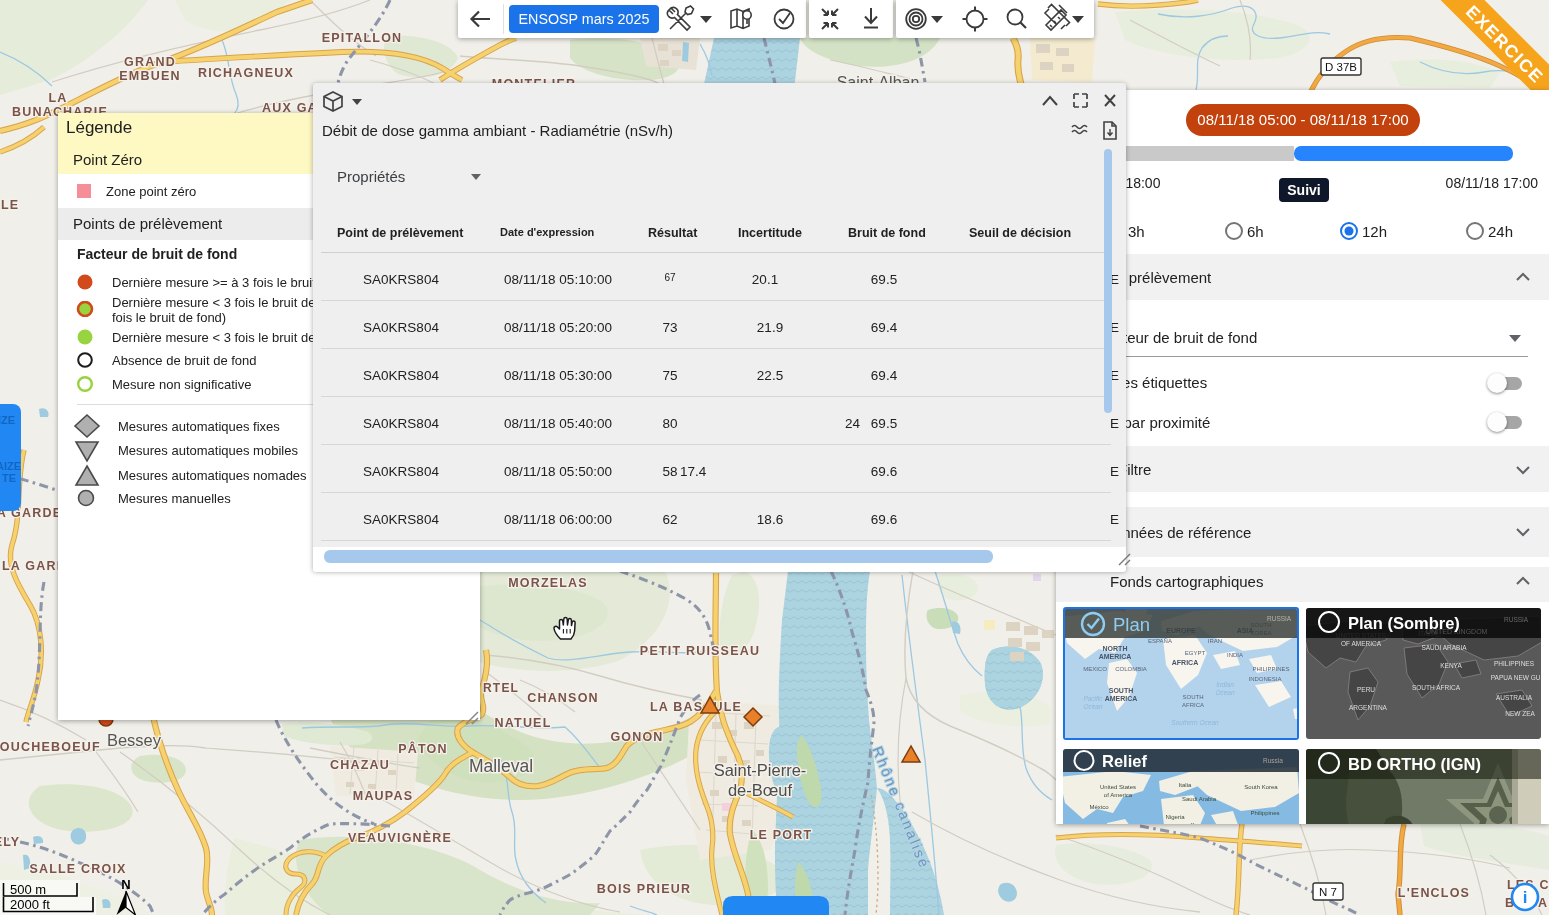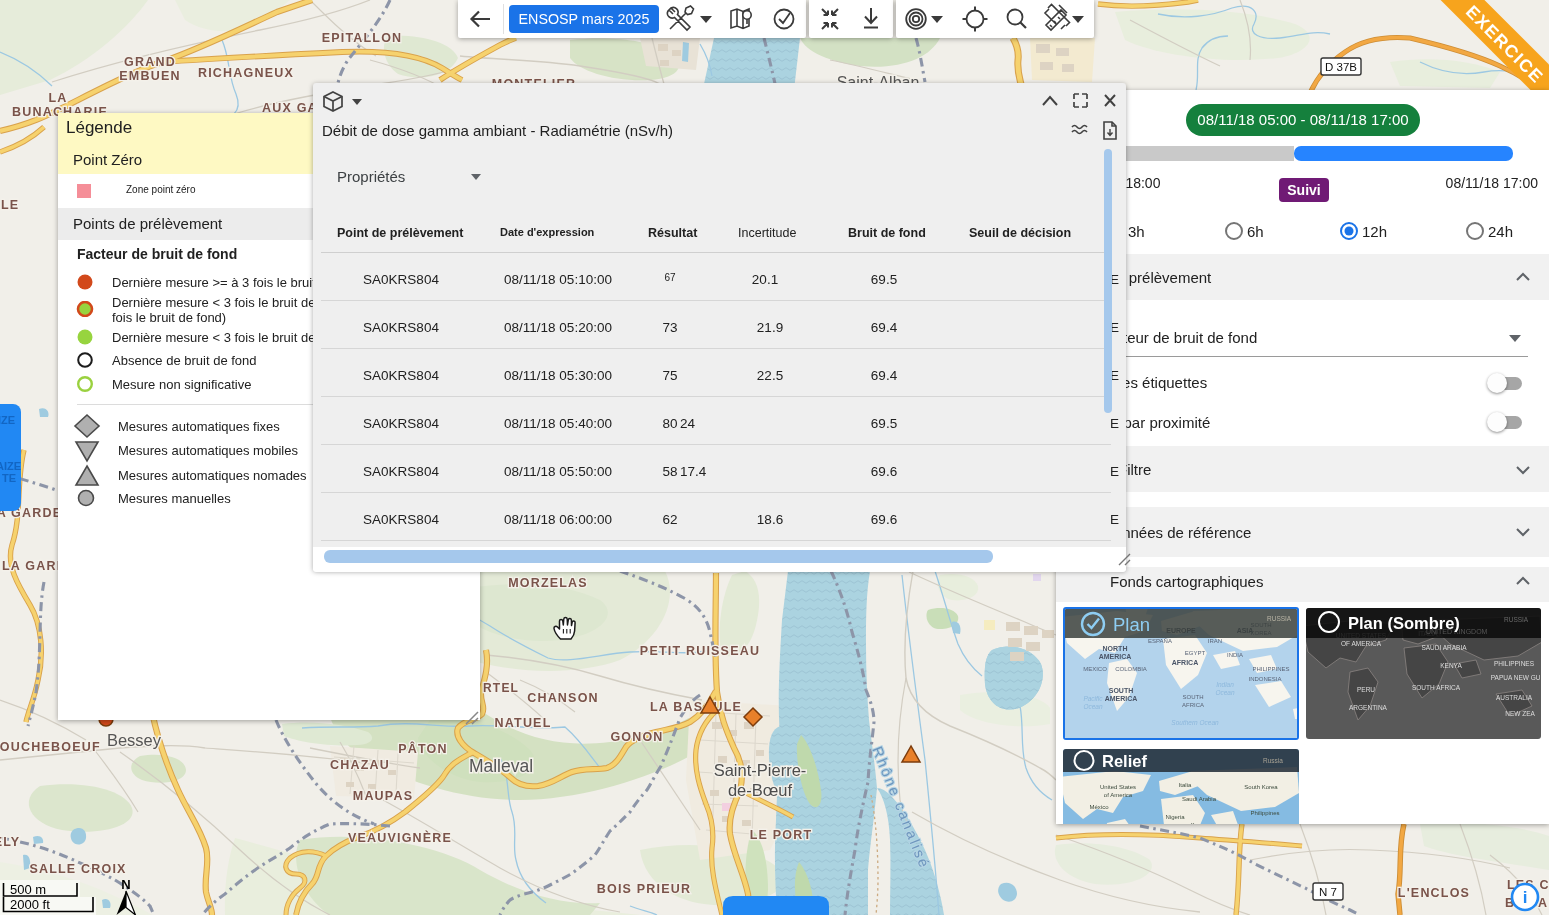--- a/index.html
+++ b/index.html
@@ -285,21 +285,21 @@
 
 <div class="abs" style="left:1398px;top:-35px;width:200px;height:166px;overflow:hidden;pointer-events:none">
 <div class="abs" style="left:-25px;top:60px;width:260px;height:31px;background:#f7a41d;transform:rotate(45deg);transform-origin:center;text-align:center;line-height:31px;color:#fff;font-size:17.5px;font-weight:bold;letter-spacing:1.5px"><span style="position:relative;left:4px;top:2px">EXERCICE</span></div>
 </div>
 <div class="abs sh" style="left:58px;top:113px;width:422px;height:607px;background:#fff;color:#212121">
       <div class="abs" style="left:0;top:0;width:422px;height:61px;background:#fef9c3">
         <div class="abs" style="left:8px;top:5px;font-size:17px">Légende</div>
         <div class="abs" style="left:15px;top:38px;font-size:15px">Point Zéro</div>
       </div>
       <div class="abs" style="left:19px;top:71px;width:14px;height:14px;background:#f58e98"></div>
-      <div class="abs" style="left:68px;top:71px;font-size:10px">Zone point zéro</div>
+      <div class="abs" style="left:48px;top:71px;font-size:13px">Zone point zéro</div>
       <div class="abs" style="left:0;top:95px;width:422px;height:32px;background:#ececec">
         <div class="abs" style="left:15px;top:7px;font-size:15px">Points de prélèvement</div>
       </div>
       <div class="abs" style="left:19px;top:133px;font-size:14px;font-weight:bold">Facteur de bruit de fond</div>
       <svg class="abs" style="left:0;top:161px" width="60" height="16">
         <circle cx="27" cy="8" r="7.5" fill="#d2491b"></circle>
       </svg>
       <div class="abs" style="left:54px;top:162px;font-size:13px;white-space:nowrap">Dernière mesure &gt;= à 3 fois le bruit de fond</div>
       <svg class="abs" style="left:0;top:188px" width="60" height="16">
         <circle cx="27" cy="8" r="7" fill="#97d43f" stroke="#d2491b" stroke-width="2.6"></circle>
@@ -327,26 +327,26 @@
 </svg>
       <div class="abs" style="left:60px;top:306px;font-size:13px">Mesures automatiques fixes</div>
       <div class="abs" style="left:60px;top:330px;font-size:13px">Mesures automatiques mobiles</div>
       <div class="abs" style="left:60px;top:355px;font-size:13px">Mesures automatiques nomades</div>
       <div class="abs" style="left:60px;top:378px;font-size:13px">Mesures manuelles</div>
       <svg class="abs" style="left:406px;top:597px" width="16" height="16">
         <path d="M14,2 L2,14 M14,8 L8,14" stroke="#888" stroke-width="1.5"></path>
       </svg>
     </div>
     <div class="abs sh" style="left:1056px;top:90px;width:493px;height:734px;background:#fff;color:#212121;overflow:hidden">
-      <div class="abs" style="left:130px;top:14px;width:234px;height:32px;border-radius:16px;background:#15803d;color:#fff;font-size:15px;text-align:center;line-height:32px">08/11/18 05:00 - 08/11/18 17:00</div>
+      <div class="abs" style="left:130px;top:14px;width:234px;height:32px;border-radius:16px;background:#c2410c;color:#fff;font-size:15px;text-align:center;line-height:32px">08/11/18 05:00 - 08/11/18 17:00</div>
       <div class="abs" style="left:0;top:56px;width:238px;height:15px;background:#c9c9c9"></div>
       <div class="abs" style="left:238px;top:56px;width:219px;height:15px;border-radius:7px;background:#2684ff"></div>
       <div class="abs" style="left:11px;top:85px;font-size:14px;white-space:nowrap">08/10/18 18:00</div>
       <div class="abs" style="right:11px;top:85px;font-size:14px">08/11/18 17:00</div>
-      <div class="abs" style="left:223px;top:88px;width:50px;height:24px;border-radius:4px;background:#701a75;color:#fff;font-size:14px;font-weight:bold;text-align:center;line-height:24px">Suivi</div>
+      <div class="abs" style="left:223px;top:88px;width:50px;height:24px;border-radius:4px;background:#0f172a;color:#fff;font-size:14px;font-weight:bold;text-align:center;line-height:24px">Suivi</div>
       <svg class="abs" style="left:39px;top:131px" width="20" height="20">
         <circle cx="10" cy="10" r="8" fill="none" stroke="#757575" stroke-width="2"></circle>
       </svg>
       <div class="abs" style="left:72px;top:133px;font-size:15px">3h</div>
       <svg class="abs" style="left:168px;top:131px" width="20" height="20">
         <circle cx="10" cy="10" r="8" fill="none" stroke="#757575" stroke-width="2"></circle>
       </svg>
       <div class="abs" style="left:191px;top:133px;font-size:15px">6h</div>
       <svg class="abs" style="left:283px;top:131px" width="20" height="20">
         <circle cx="10" cy="10" r="8" fill="none" stroke="#1a73e8" stroke-width="2"></circle>
@@ -491,20 +491,38 @@
             <text x="208" y="58">PHILIPPINES</text>
 <text x="215" y="72">PAPUA NEW GUINE</text>
             <text x="214" y="108">NEW ZEA</text>
 </g>
 <rect width="235" height="30" fill="rgba(12,12,12,.88)"></rect>
 <text x="198" y="14" font-size="6.5" fill="#6a6a6a">RUSSIA</text>
 <text x="120" y="26" font-size="7" fill="#555">UNITED KINGDOM</text>
 <circle cx="23" cy="14" r="10" fill="none" stroke="#fff" stroke-width="2"></circle>
 <text x="42" y="21" font-size="16.5" font-weight="bold" fill="#fff">Plan (Sombre)</text>
         </svg></div>
+      <div class="abs" style="left:250px;top:659px;width:235px;height:133px;border-radius:3px;overflow:hidden"><svg width="235" height="133">
+          <rect width="235" height="133" fill="#707a66"></rect>
+<path d="M0,0 L70,0 C85,20 90,50 80,80 C70,110 45,128 15,133 L0,133 Z" fill="#3c4634"></path>
+<path d="M45,10 C70,5 90,20 95,45 C100,75 88,105 65,120 C50,110 40,80 40,50 Z" fill="#46503c"></path>
+<path d="M80,70 C95,62 108,70 110,85 C112,100 100,112 86,110 C76,100 74,82 80,70 Z" fill="#38422f"></path>
+<g transform="translate(192,66)">
+<path d="M0,-52 L15,-16 L52,-16 L24,8 L34,46 L0,24 L-34,46 L-24,8 L-52,-16 L-15,-16 Z" fill="#8f9680"></path>
+<path d="M0,-38 L11,-12 L38,-12 L18,6 L25,34 L0,18 L-25,34 L-18,6 L-38,-12 L-11,-12 Z" fill="#565f4a"></path>
+<path d="M0,-24 L7,-8 L24,-8 L11,4 L16,21 L0,11 L-16,21 L-11,4 L-24,-8 L-7,-8 Z" fill="#8c947c"></path>
+<circle r="9" fill="#5a6450"></circle>
+</g>
+<rect x="206" y="0" width="29" height="133" fill="#cfccba"></rect>
+<rect x="206" y="0" width="6" height="133" fill="#a8a894"></rect>
+<path d="M206,100 L235,90 L235,133 L206,133 Z" fill="#e2dfd0"></path>
+<rect width="235" height="30" fill="rgba(16,20,8,.55)"></rect>
+<circle cx="23" cy="14" r="10" fill="none" stroke="#fff" stroke-width="2"></circle>
+<text x="42" y="21" font-size="16.5" font-weight="bold" fill="#fff">BD ORTHO (IGN)</text>
+        </svg></div>
     </div>
     <div class="abs sh" style="left:313px;top:83px;width:813px;height:488px;background:#efefef;border-radius:3px;color:#212121">
       <svg class="abs" style="left:8px;top:6px" width="60" height="26">
 <g fill="none" stroke="#424242" stroke-width="1.7">
 <path d="M12,3 L21,7.5 L21,17.5 L12,22 L3,17.5 L3,7.5 Z"></path>
 <path d="M3,7.5 L12,12 L21,7.5 M12,12 L12,22"></path>
 </g>
 <path d="M31,10 L36,16 L41,10 Z" fill="#424242"></path>
 </svg>
       <svg class="abs" style="left:726px;top:6px" width="84" height="26">
@@ -524,21 +542,21 @@
 <path d="M41,10 L41,16 M38.5,13.5 L41,16.5 L43.5,13.5" stroke-width="1.4"></path>
 </g>
 </svg>
       <div class="abs" style="left:24px;top:85px;font-size:15px;color:#3c4043">Propriétés</div>
       <svg class="abs" style="left:155px;top:88px" width="16" height="12">
         <path d="M3,3 L8,9 L13,3 Z" fill="#5f6368"></path>
       </svg>
       <div class="abs" style="left:24px;top:143px;font-size:12.5px;font-weight:bold;white-space:nowrap">Point de prélèvement</div>
       <div class="abs" style="left:187px;top:143px;font-size:11px;font-weight:bold;white-space:nowrap">Date d'expression</div>
       <div class="abs" style="left:335px;top:143px;font-size:12.5px;font-weight:bold;white-space:nowrap">Résultat</div>
-      <div class="abs" style="left:425px;top:143px;font-size:12.5px;font-weight:normal;white-space:nowrap">Incertitude</div>
+      <div class="abs" style="left:425px;top:143px;font-size:12.5px;font-weight:bold;white-space:nowrap">Incertitude</div>
       <div class="abs" style="left:535px;top:143px;font-size:12.5px;font-weight:bold;white-space:nowrap">Bruit de fond</div>
       <div class="abs" style="left:656px;top:143px;font-size:12.5px;font-weight:bold;white-space:nowrap">Seuil de décision</div>
       <div class="abs" style="left:8px;top:169px;width:790px;height:1px;background:#cfcfcf"></div>
       <div class="abs" style="left:-2px;top:189px;width:180px;text-align:center;font-size:13.5px;white-space:nowrap">SA0KRS804</div>
       <div class="abs" style="left:155px;top:189px;width:180px;text-align:center;font-size:13.5px;white-space:nowrap">08/11/18 05:10:00</div>
       <div class="abs" style="left:267px;top:189px;width:180px;text-align:center;font-size:10px;white-space:nowrap">67</div>
       <div class="abs" style="left:362px;top:189px;width:180px;text-align:center;font-size:13.5px;white-space:nowrap">20.1</div>
       <div class="abs" style="left:481px;top:189px;width:180px;text-align:center;font-size:13.5px;white-space:nowrap">69.5</div>
       <div class="abs" style="left:797px;top:189px;font-size:13.5px">E</div>
       <div class="abs" style="left:8px;top:217px;width:790px;height:1px;background:#d6d6d6"></div>
@@ -552,21 +570,21 @@
       <div class="abs" style="left:-2px;top:285px;width:180px;text-align:center;font-size:13.5px;white-space:nowrap">SA0KRS804</div>
       <div class="abs" style="left:155px;top:285px;width:180px;text-align:center;font-size:13.5px;white-space:nowrap">08/11/18 05:30:00</div>
       <div class="abs" style="left:267px;top:285px;width:180px;text-align:center;font-size:13.5px;white-space:nowrap">75</div>
       <div class="abs" style="left:367px;top:285px;width:180px;text-align:center;font-size:13.5px;white-space:nowrap">22.5</div>
       <div class="abs" style="left:481px;top:285px;width:180px;text-align:center;font-size:13.5px;white-space:nowrap">69.4</div>
       <div class="abs" style="left:797px;top:285px;font-size:13.5px">E</div>
       <div class="abs" style="left:8px;top:313px;width:790px;height:1px;background:#d6d6d6"></div>
       <div class="abs" style="left:-2px;top:333px;width:180px;text-align:center;font-size:13.5px;white-space:nowrap">SA0KRS804</div>
       <div class="abs" style="left:155px;top:333px;width:180px;text-align:center;font-size:13.5px;white-space:nowrap">08/11/18 05:40:00</div>
       <div class="abs" style="left:267px;top:333px;width:180px;text-align:center;font-size:13.5px;white-space:nowrap">80</div>
-      <div class="abs" style="left:367px;top:333px;width:180px;text-align:left;font-size:13.5px;white-space:nowrap">24</div>
+      <div class="abs" style="left:367px;top:333px;width:180px;text-align:right;font-size:13.5px;white-space:nowrap">24</div>
       <div class="abs" style="left:481px;top:333px;width:180px;text-align:center;font-size:13.5px;white-space:nowrap">69.5</div>
       <div class="abs" style="left:797px;top:333px;font-size:13.5px">E</div>
       <div class="abs" style="left:8px;top:361px;width:790px;height:1px;background:#d6d6d6"></div>
       <div class="abs" style="left:-2px;top:381px;width:180px;text-align:center;font-size:13.5px;white-space:nowrap">SA0KRS804</div>
       <div class="abs" style="left:155px;top:381px;width:180px;text-align:center;font-size:13.5px;white-space:nowrap">08/11/18 05:50:00</div>
       <div class="abs" style="left:267px;top:381px;width:180px;text-align:center;font-size:13.5px;white-space:nowrap">58</div>
       <div class="abs" style="left:367px;top:381px;width:180px;text-align:left;font-size:13.5px;white-space:nowrap">17.4</div>
       <div class="abs" style="left:481px;top:381px;width:180px;text-align:center;font-size:13.5px;white-space:nowrap">69.6</div>
       <div class="abs" style="left:797px;top:381px;font-size:13.5px">E</div>
       <div class="abs" style="left:8px;top:409px;width:790px;height:1px;background:#d6d6d6"></div>

